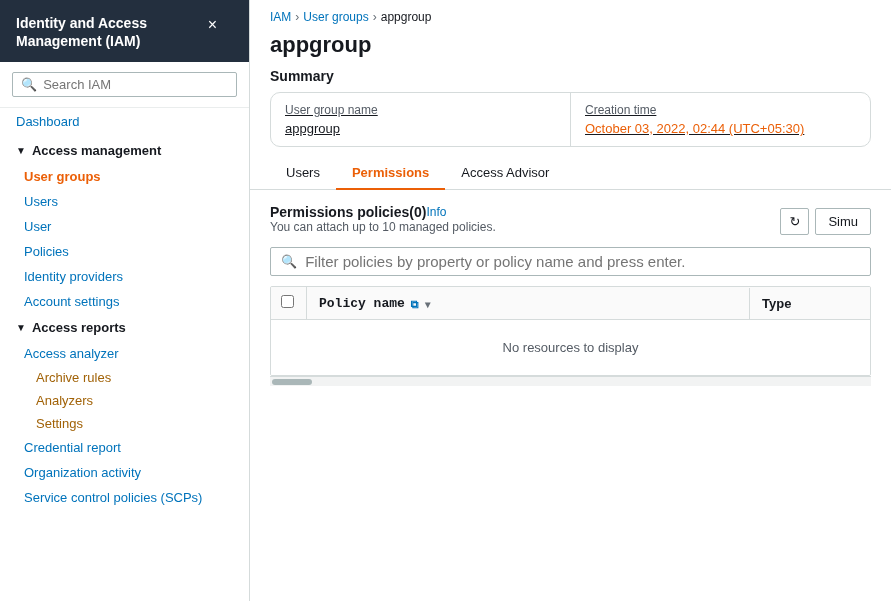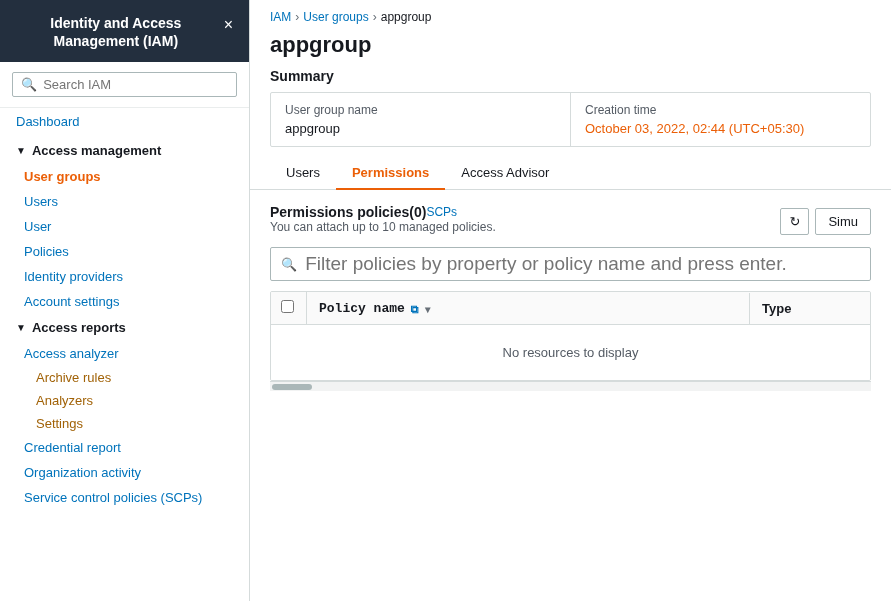--- a/index.html
+++ b/index.html
@@ -12,25 +12,24 @@
       background: #fff;
       border-right: 1px solid #d5dbdb;
       display: flex;
       flex-direction: column;
       overflow-y: auto;
       height: 601px;
     }
     .sidebar-header {
       background: #232f3e;
       color: #fff;
-      padding: 14px 16px 12px 16px;
+      padding: 14px 32px 12px 16px;
       display: flex;
       align-items: flex-start;
       justify-content: space-between;
-      text-align: center;
     }
     .sidebar-header-title {
       font-size: 14px;
       font-weight: bold;
       line-height: 1.3;
     }
     .sidebar-close {
       color: #fff;
       font-size: 16px;
       cursor: pointer;
@@ -132,23 +131,24 @@
       padding: 0 20px 10px 20px;
     }
     .summary-label {
       font-size: 14px;
       font-weight: bold;
       color: #16191f;
       margin-bottom: 8px;
     }
     .summary-table {
       border: 1px solid #d5dbdb;
-      border-radius: 2px;
+      border-radius: 10px;
       display: flex;
       width: 100%;
+      text-decoration: underline;
     }
     .summary-col {
       flex: 1;
       padding: 10px 14px;
       border-right: 1px solid #d5dbdb;
     }
     .summary-col:last-child { border-right: none; }
     .summary-col-label {
       font-size: 12px;
       color: #545b64;
@@ -249,21 +249,21 @@
       align-items: center;
       border: 1px solid #aab7b8;
       border-radius: 2px;
       padding: 5px 10px;
       margin-bottom: 10px;
       background: #fff;
     }
     .filter-bar input {
       border: none;
       outline: none;
-      font-size: 19px;
+      font-size: 15px;
       color: #b91c1c;
       width: 100%;
       background: transparent;
     }
     .filter-bar-icon {
       color: #687078;
       margin-right: 8px;
       font-size: 13px;
     }
 
@@ -401,21 +401,21 @@
     <div class="tab active">Permissions</div>
     <div class="tab">Access Advisor</div>
   </div>
 
   <div class="permissions-content">
     <div class="permissions-header">
       <div>
         <div class="permissions-title-row">
           <span class="permissions-title">Permissions policies</span>
           <span class="permissions-count">(0)</span>
-          <span class="info-link">SCPs</span>
+          <span class="info-link">Info</span>
         </div>
         <div class="permissions-sub">You can attach up to 10 managed policies.</div>
       </div>
       <div class="permissions-actions">
         <button class="icon-btn">↻</button>
         <button class="action-btn">Simu</button>
       </div>
     </div>
 
     <div class="filter-bar">

